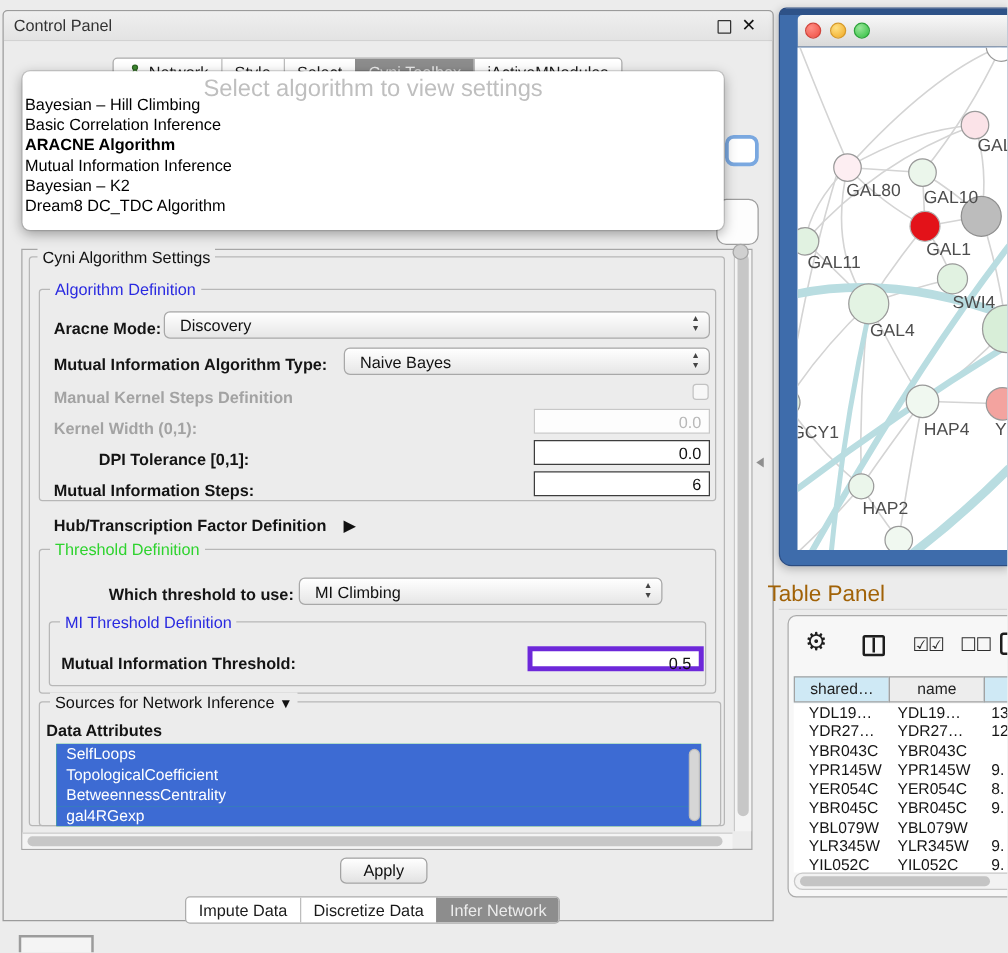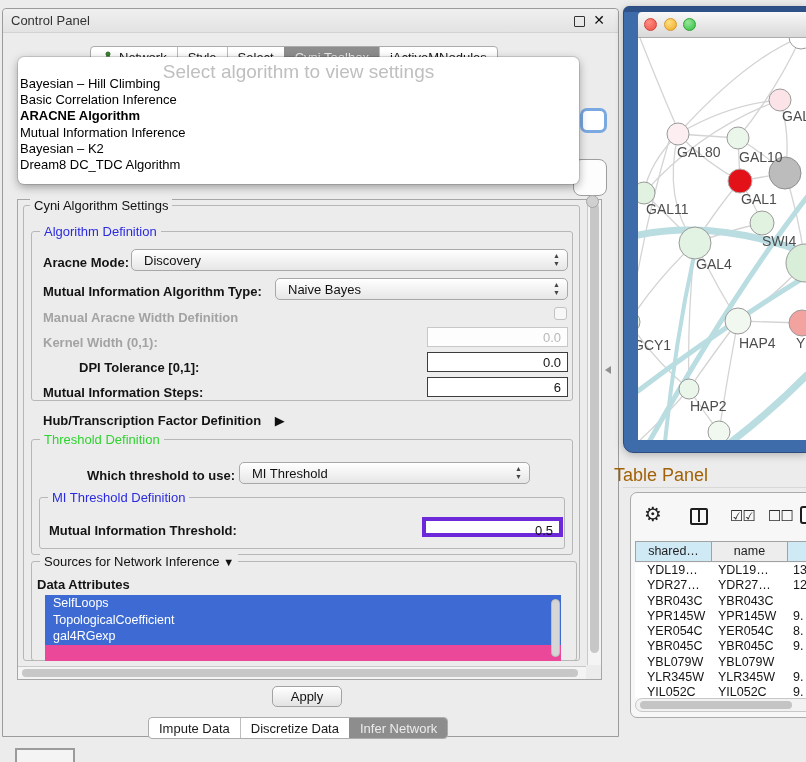--- a/index.html
+++ b/index.html
@@ -73,21 +73,21 @@
   .field.strong { border:1.6px solid #3d3d3d; }
   .field.dis { border:1px solid #c8c8c8; background:#fdfdfd; }
   .field.dis span { color:#b8b8b8; }
 
   .checkbox { position:absolute; width:13px; height:13px; background:#f7f7f7;
         border:1px solid #c2c2c2; border-radius:3px; }
 
   .expander { position:absolute; font-size:13px; font-weight:bold; color:#141414; }
   .exp-arrow { font-size:13px; margin-left:10px; color:#111; }
 
-  .attr-list { position:absolute; left:42px; top:586px; width:516px; height:66px; overflow:hidden; background:#ec4899; }
+  .attr-list { position:absolute; left:42px; top:586px; width:516px; height:66px; overflow:hidden; background:#22c55e; }
   .attr-item { height:16.5px; line-height:16.5px; background:#3d6bd3; color:#fff; font-size:12.5px; padding-left:8px; }
   .attr-sb { position:absolute; left:548px; top:590px; width:9px; height:58px;
         background:#d6d6d6; border:1px solid #bdbdbd; border-radius:5px; z-index:6; }
 
   .apply-btn { position:absolute; left:269px; top:677px; width:70px; height:21px;
         background:linear-gradient(#ffffff,#e2e2e2); border:1px solid #a3a3a3; border-radius:5px;
         font-size:13px; color:#111; text-align:center; line-height:19px; }
 
   .bottom-tabbar { position:absolute; left:145px; top:708px; height:22px; display:flex;
         background:#fff; border:1px solid #acacac; border-radius:4px; overflow:hidden; }
@@ -202,21 +202,21 @@
 
     <span class="lbl" style="left:40px;top:275px;">Mutual Information Algorithm Type:</span>
     <div class="combo" style="left:272px;top:269px;width:293px;">
       <span class="combo-text">Naive Bayes</span>
       <span class="combo-arrows">
           <span>▲</span>
           <span>▼</span>
         </span>
     </div>
 
-    <span class="lbl dis" style="left:40px;top:301px;">Manual Aracne Width Definition</span>
+    <span class="lbl dis" style="left:40px;top:301px;">Manual Kernel Steps Definition</span>
     <div class="checkbox" style="left:551px;top:298px;"></div>
 
     <span class="lbl dis" style="left:40px;top:326px;">Kernel Width (0,1):</span>
     <div class="field dis" style="left:424px;top:318px;width:141px;">
       <span>0.0</span>
     </div>
 
     <span class="lbl" style="left:40px;top:351px;padding-left:36px;">DPI Tolerance [0,1]:</span>
     <div class="field strong" style="left:424px;top:343px;width:141px;">
       <span>0.0</span>
@@ -230,21 +230,21 @@
     <span class="expander" style="left:40px;top:404px;">
       <span>Hub/Transcription Factor Definition</span>
       <span class="exp-arrow">▶</span>
     </span>
 
     <div class="grp" style="left:28px;top:430px;width:542px;height:116px;">
       <span class="grp-legend lg-green" style="left:8px;">Threshold Definition</span>
     </div>
     <span class="lbl" style="left:84px;top:459px;">Which threshold to use:</span>
     <div class="combo" style="left:236px;top:453px;width:291px;">
-      <span class="combo-text">MI Threshold</span>
+      <span class="combo-text">MI Climbing</span>
       <span class="combo-arrows">
           <span>▲</span>
           <span>▼</span>
         </span>
     </div>
 
     <div class="grp" style="left:36px;top:488px;width:526px;height:52px;">
       <span class="grp-legend lg-blue" style="left:8px;">MI Threshold Definition</span>
     </div>
     <span class="lbl" style="left:46px;top:514px;">Mutual Information Threshold:</span>
@@ -252,20 +252,21 @@
       <span>0.5</span>
     </div>
 
     <div class="grp" style="left:28px;top:552px;width:546px;height:100px;">
       <span class="grp-legend lg-black" style="left:8px;"><span>Sources for Network Inference</span> <span style="font-size:11px;">▼</span></span>
     </div>
     <span class="lbl" style="left:34px;top:568px;">Data Attributes</span>
     <div class="attr-list" id="attrList">
         <div class="attr-item">SelfLoops</div>
         <div class="attr-item">TopologicalCoefficient</div>
+        <div class="attr-item">BetweennessCentrality</div>
         <div class="attr-item">gal4RGexp</div>
       </div>
     <div class="attr-sb"></div>
 
     <div class="apply-btn">Apply</div>
 
     <div class="bottom-tabbar" id="bottomTabs">
         <div class="tab">
           <span>Impute Data</span>
         </div>

